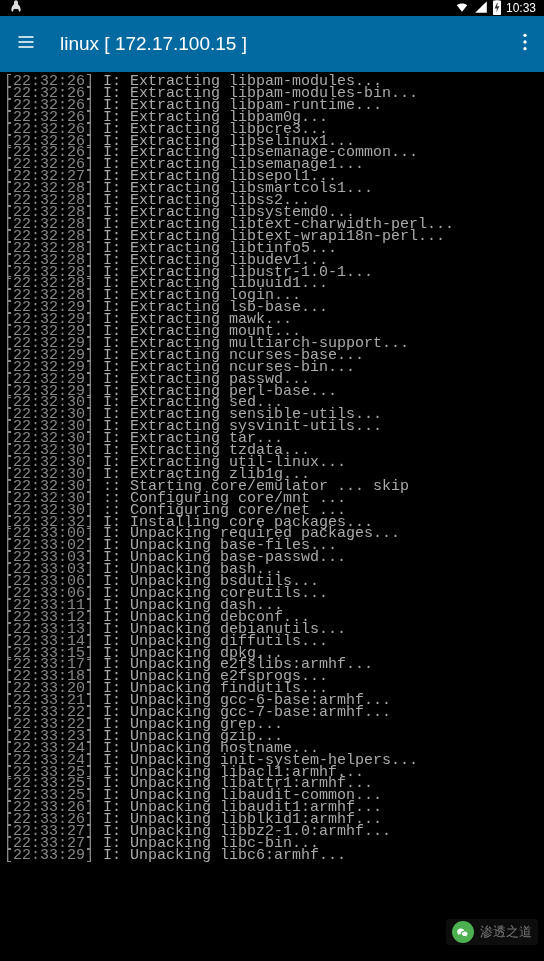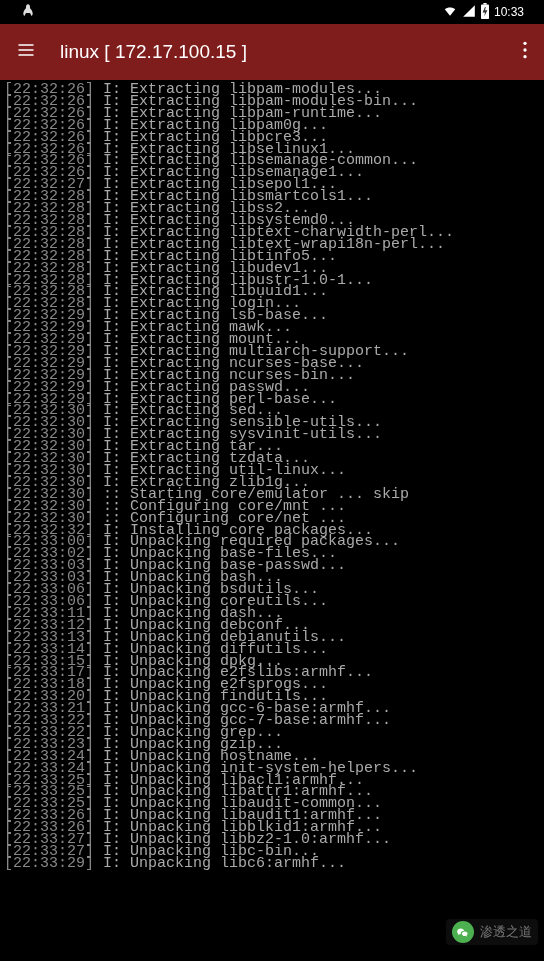--- a/index.html
+++ b/index.html
@@ -5,36 +5,36 @@
     * { margin: 0; padding: 0; box-sizing: border-box; }
     body {
       width: 544px;
       height: 961px;
       background: #1a1a1a;
       font-family: monospace;
       overflow: hidden;
       position: relative;
     }
     .status-bar {
-      height: 24px;
+      height: 16px;
       background: #000;
       display: flex;
       align-items: center;
       justify-content: space-between;
-      padding: 0 20px;
+      padding: 0 8px;
       color: #fff;
       font-family: sans-serif;
       font-size: 12px;
     }
     .status-left { display: flex; align-items: center; gap: 4px; }
     .status-right { display: flex; align-items: center; gap: 4px; }
     .penguin-icon { width: 16px; height: 16px; }
     .app-bar {
       height: 56px;
-      background: #7f1d1d;
+      background: #0369a1;
       display: flex;
       align-items: center;
       padding: 0 16px;
       gap: 24px;
       color: #fff;
       font-family: sans-serif;
     }
     .menu-icon { width: 20px; height: 20px; cursor: pointer; }
     .app-title { font-size: 19px; flex: 1; }
     .more-icon { width: 6px; height: 20px; cursor: pointer; }

